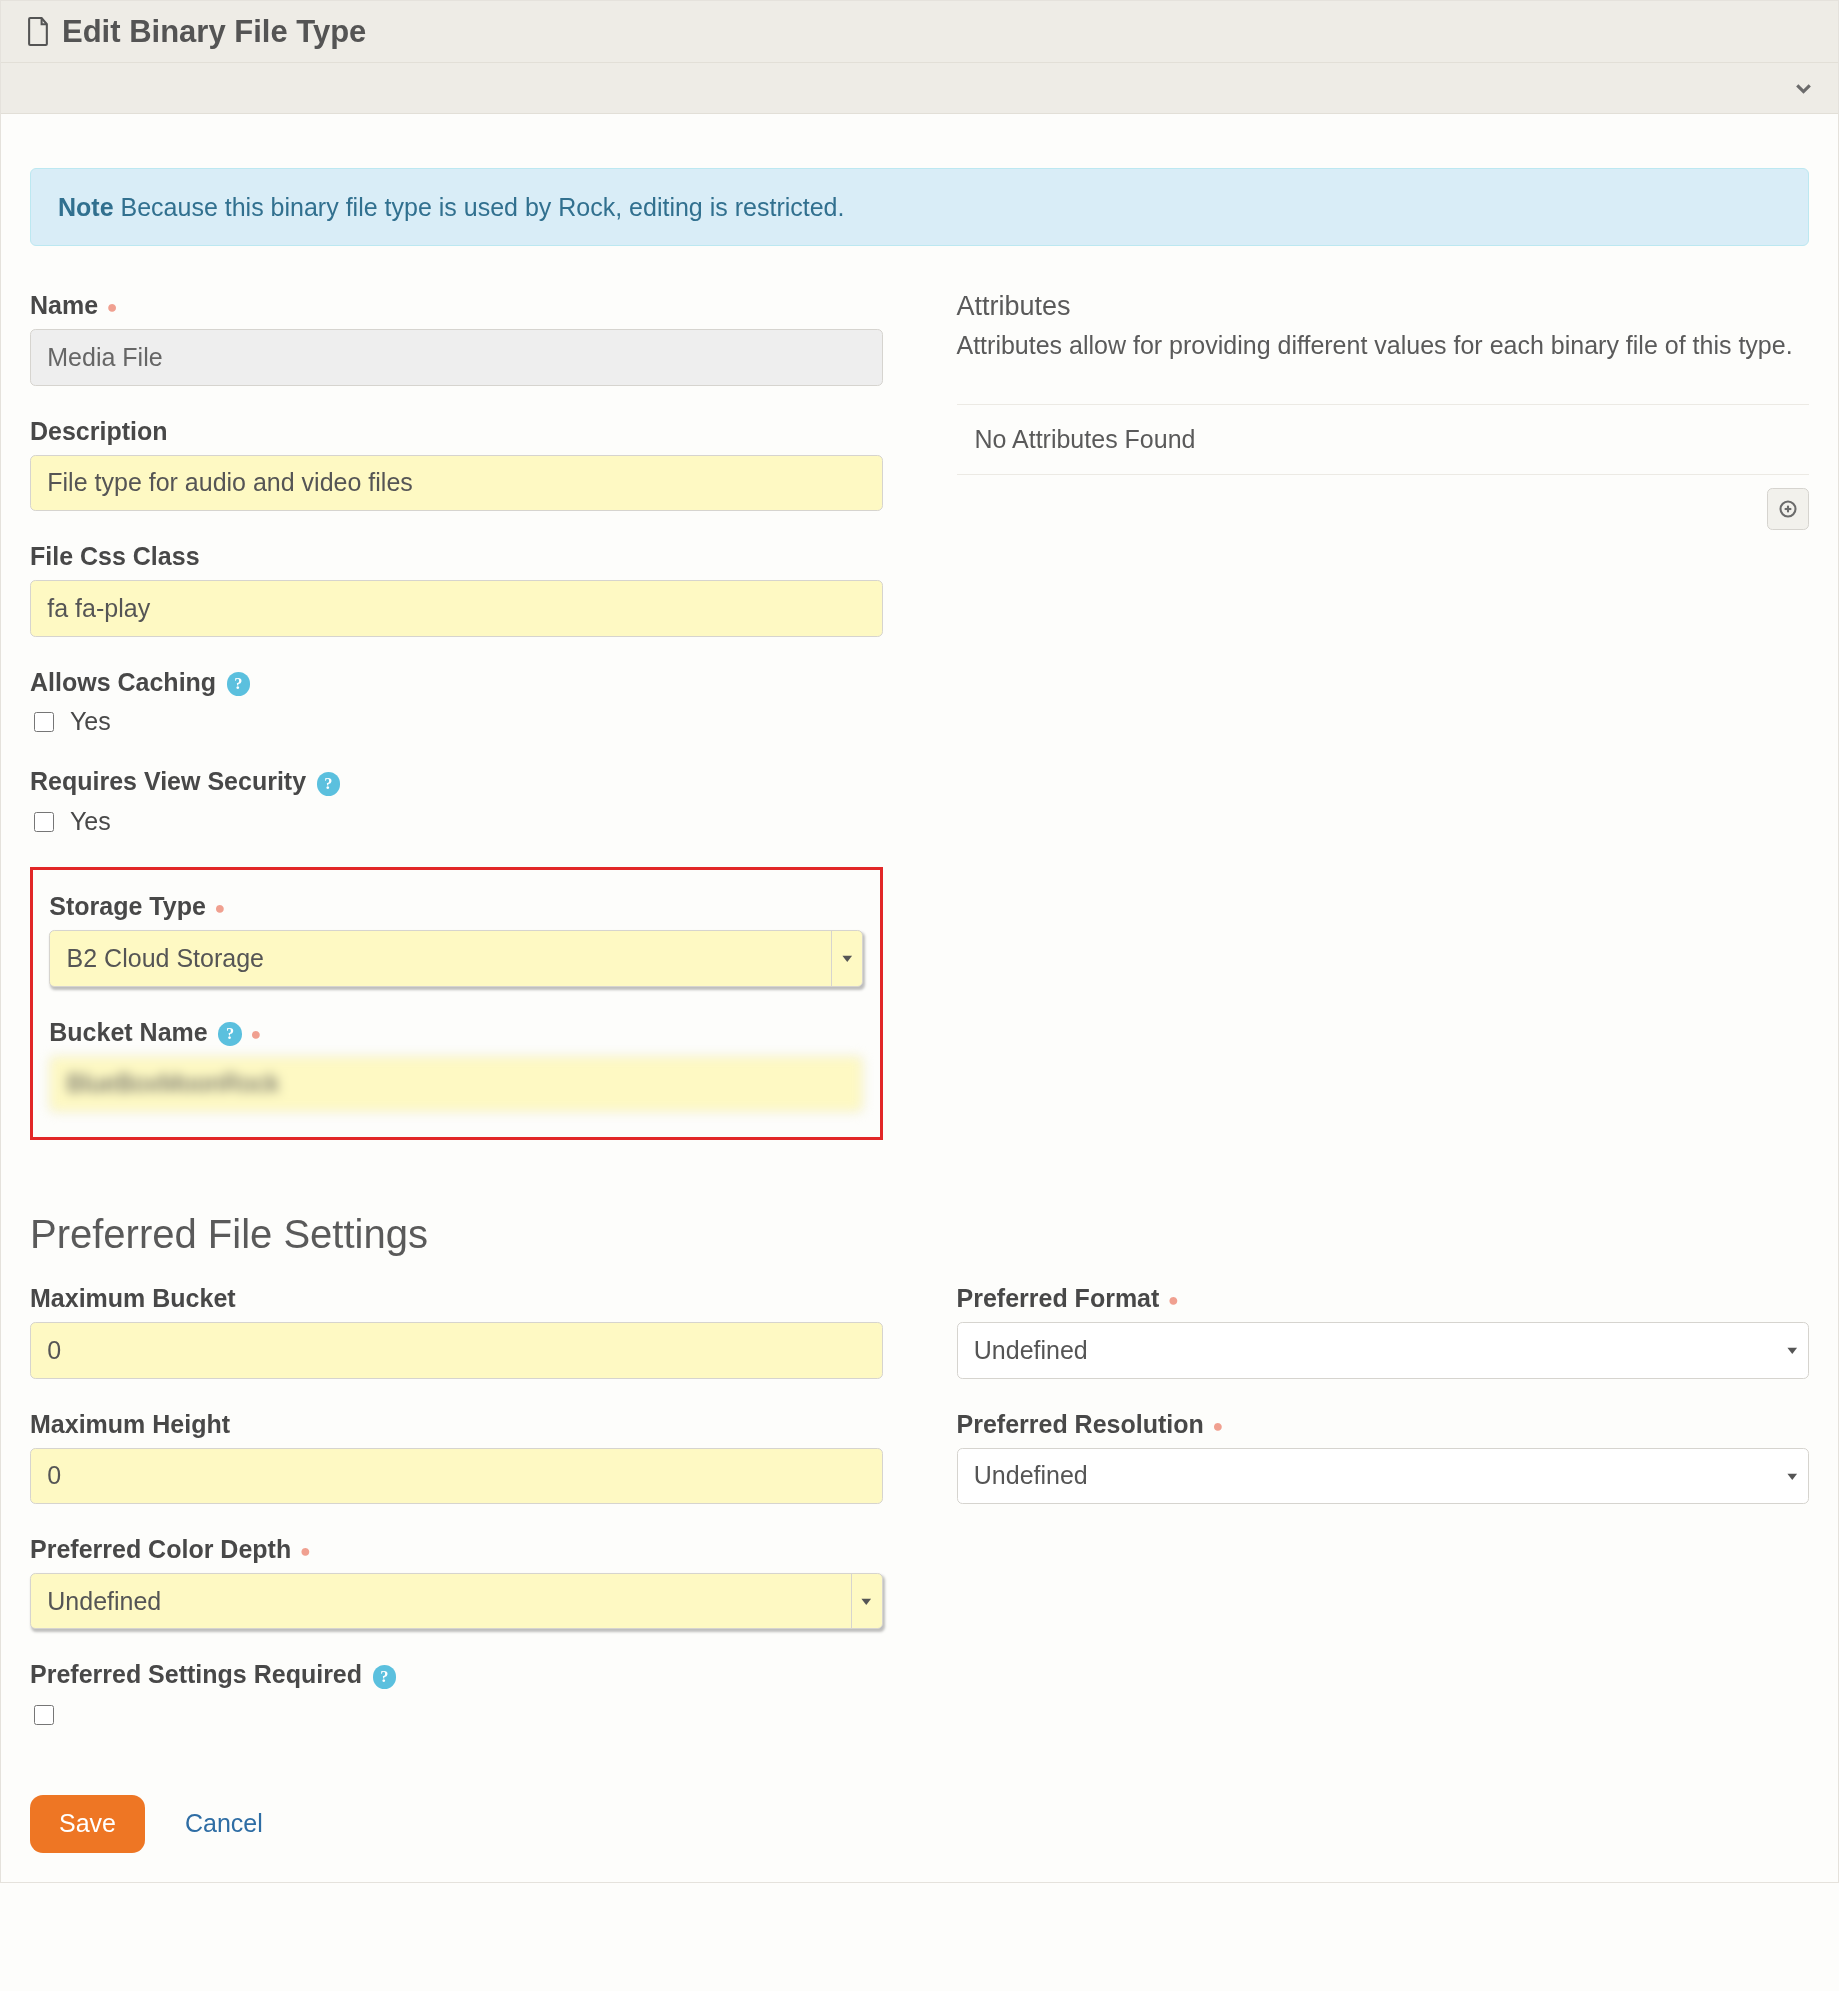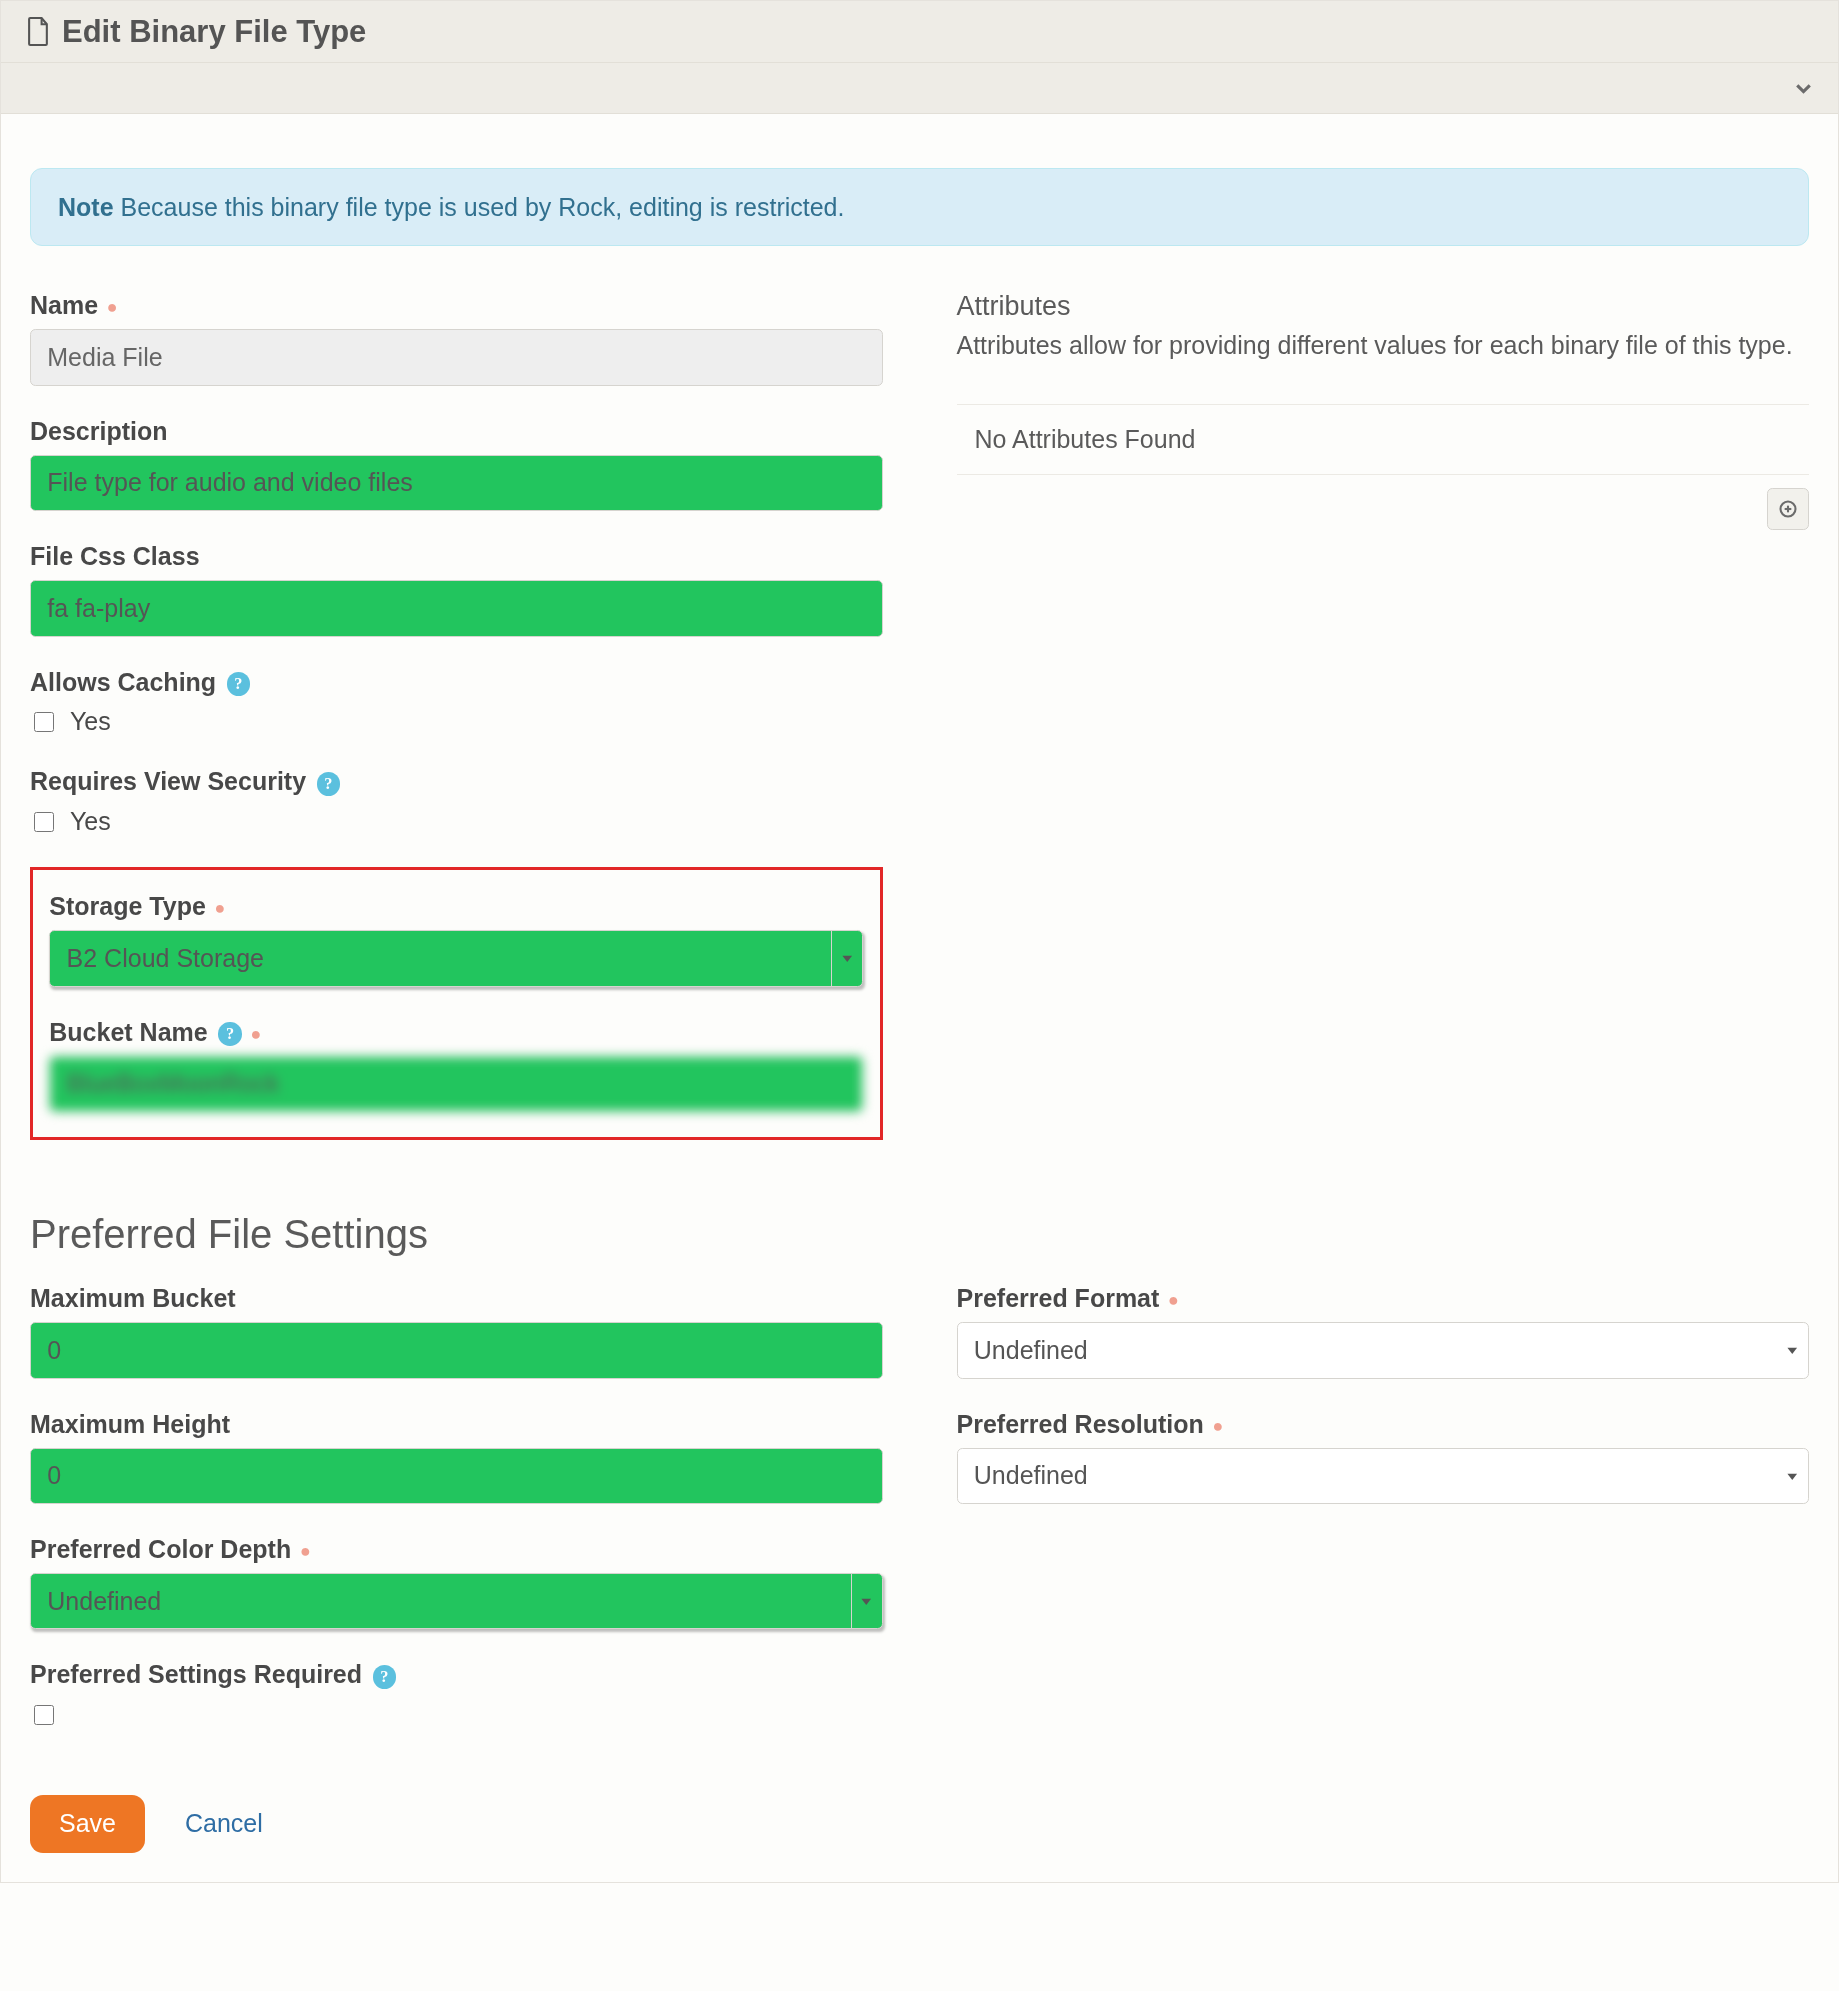--- a/index.html
+++ b/index.html
@@ -40,21 +40,21 @@
     padding: 0 22px;
     color: #6b6b6b;
   }
   .panel-body {
     padding: 54px 29px 29px 29px;
     background: #fdfdfb;
   }
   .note-box {
     background: #d9edf7;
     border: 0.9px solid #bce8f1;
-    border-radius: 12px;
+    border-radius: 6px;
     color: #31708f;
     padding: 23.5px 27px;
     margin-bottom: 45px;
     font-size: 25px;
   }
   .note-box strong { font-weight: 700; }
   .columns { display: flex; gap: 74px; }
   .col { flex: 1; min-width: 0; }
   .form-group { margin-bottom: 31px; }
   .form-group label {
@@ -83,21 +83,21 @@
     margin-left: 3.6px;
     vertical-align: middle;
     font-family: Georgia, serif;
   }
   input[type=text], .select {
     width: 100%;
     padding: 12.7px 16.3px;
     font-size: 25px;
     border: 0.9px solid #d6d4cf;
     border-radius: 5.4px;
-    background: #22c55e;
+    background: #fef9c3;
     color: #555;
   }
   input[readonly] {
     background: #eeeeee;
     color: #666;
   }
   .select {
     position: relative;
     padding-right: 36px;
     box-shadow: 1.8px 2.7px 2.7px rgba(0,0,0,0.25);

